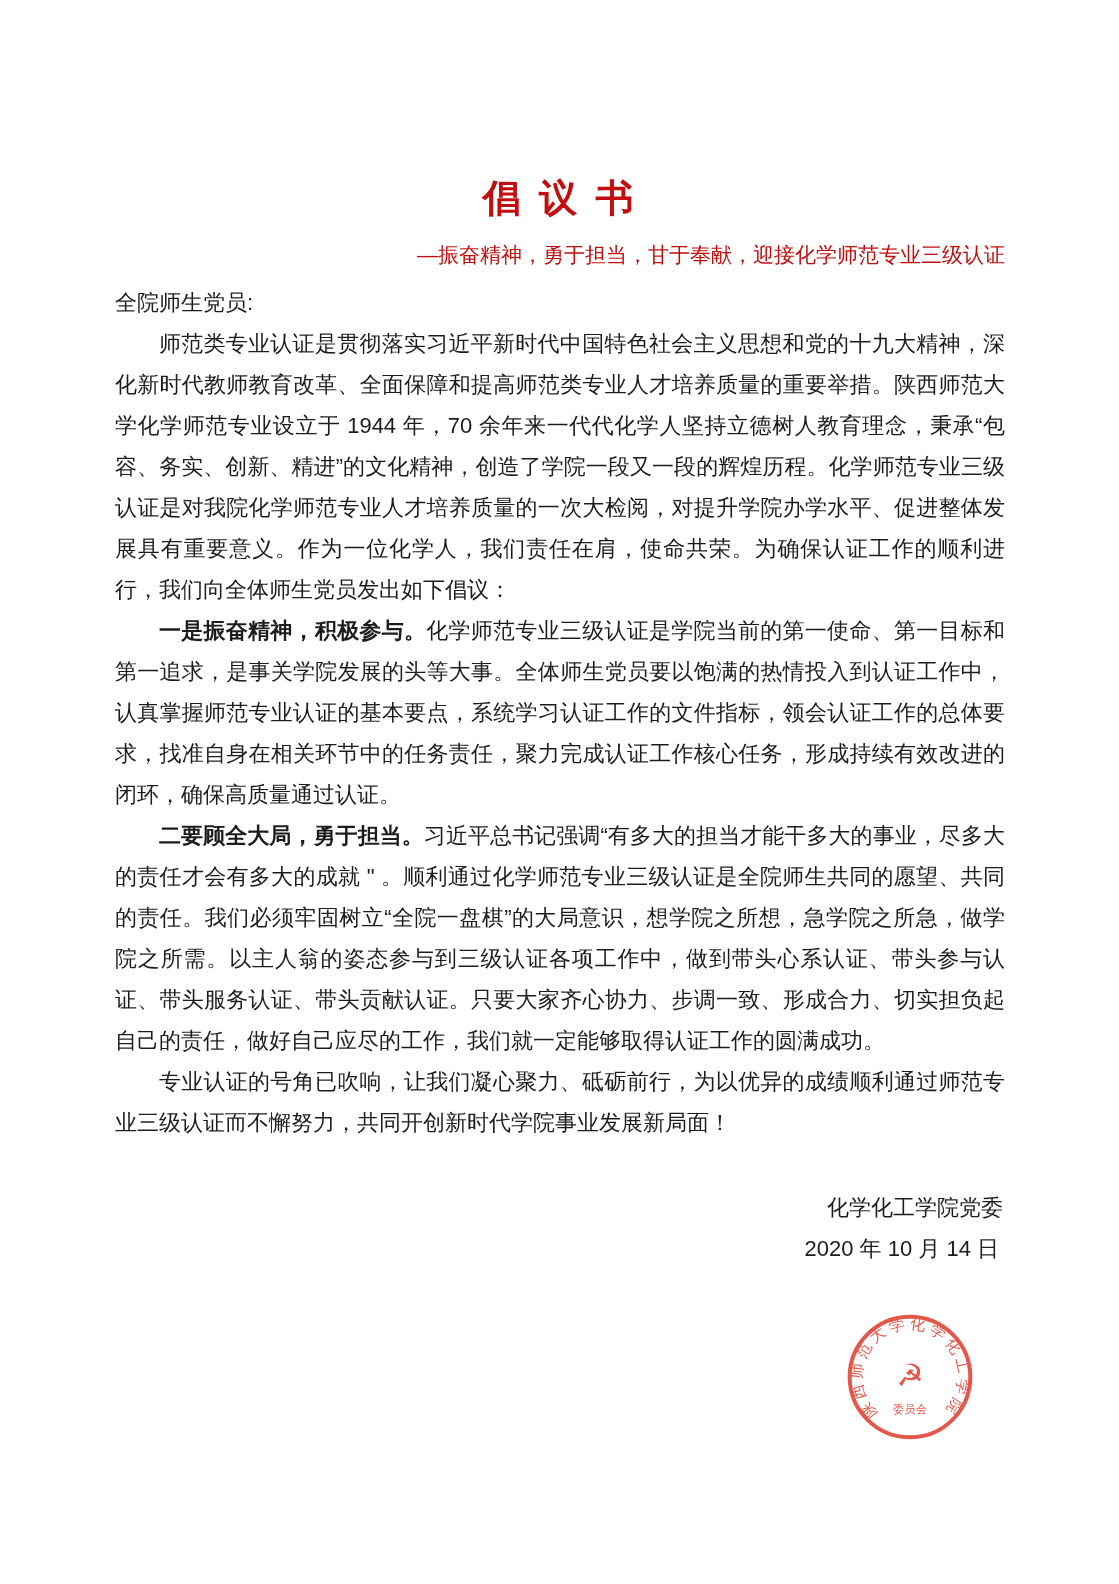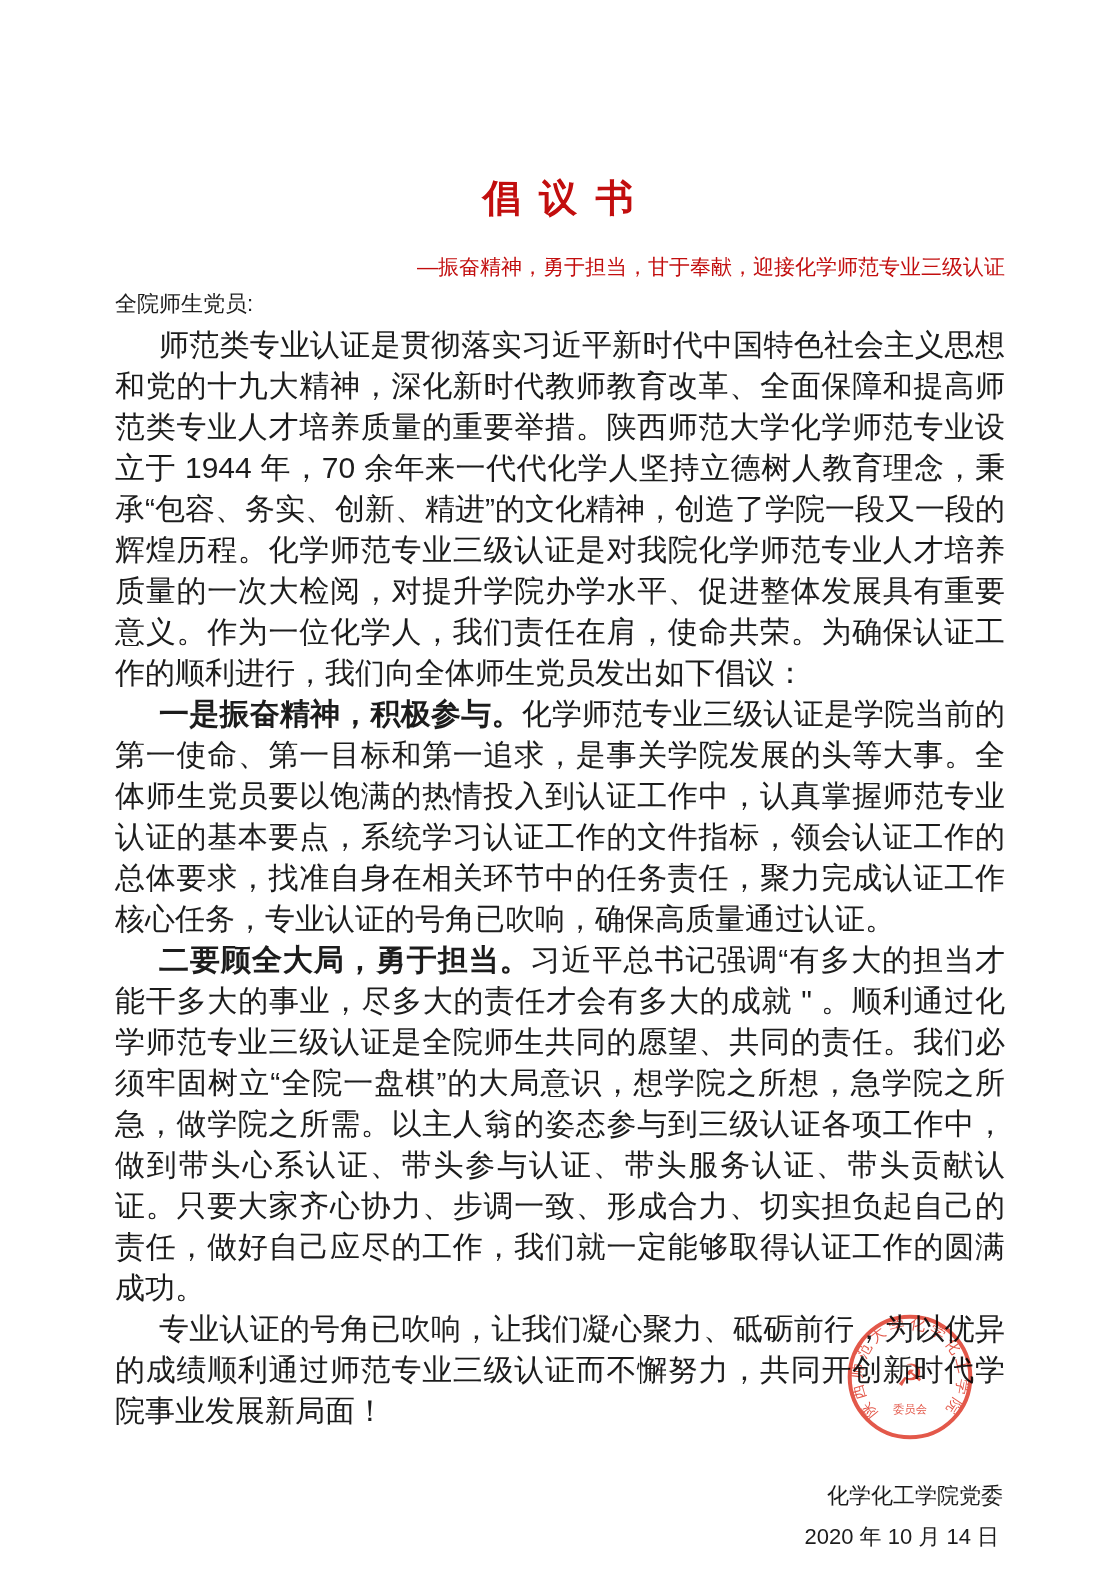--- a/index.html
+++ b/index.html
@@ -25,35 +25,35 @@
     margin:8px;
     padding-top:170px;
     text-align:center;
     color:var(--accent);
     font-size:38px;
     line-height:40px;
     font-weight:bold;
     letter-spacing:4px;
   }
   .subtitle{
-    margin-top:36px;
+    margin-top:24px;
     text-align:right;
     color:var(--accent);
     font-size:21px;
     line-height:26px;
     font-weight:500;
   }
   .salutation{
-    margin-top:3px;
+    margin-top:14px;
     font-size:22px;
     line-height:41px;
   }
   .par{
     margin:0;
-    font-size:30px;
+    font-size:22px;
     line-height:41px;
     text-align:justify;
     text-indent:44px;
   }
   .lead{
     font-weight:bold;
   }
   .sign-block{
     margin-top:44px;
     text-align:right;
@@ -88,21 +88,21 @@
 <div class="page">
 
   <h1 class="title">倡 议 书</h1>
 
   <div class="subtitle">—振奋精神，勇于担当，甘于奉献，迎接化学师范专业三级认证</div>
 
   <div class="salutation">全院师生党员:</div>
 
   <p class="par"><span class="lead"></span><span>师范类专业认证是贯彻落实习近平新时代中国特色社会主义思想和党的十九大精神，深化新时代教师教育改革、全面保障和提高师范类专业人才培养质量的重要举措。陕西师范大学化学师范专业设立于 1944 年，70 余年来一代代化学人坚持立德树人教育理念，秉承“包容、务实、创新、精进”的文化精神，创造了学院一段又一段的辉煌历程。化学师范专业三级认证是对我院化学师范专业人才培养质量的一次大检阅，对提升学院办学水平、促进整体发展具有重要意义。作为一位化学人，我们责任在肩，使命共荣。为确保认证工作的顺利进行，我们向全体师生党员发出如下倡议：</span></p>
 
-  <p class="par"><span class="lead">一是振奋精神，积极参与。</span><span>化学师范专业三级认证是学院当前的第一使命、第一目标和第一追求，是事关学院发展的头等大事。全体师生党员要以饱满的热情投入到认证工作中，认真掌握师范专业认证的基本要点，系统学习认证工作的文件指标，领会认证工作的总体要求，找准自身在相关环节中的任务责任，聚力完成认证工作核心任务，专业认证的号角已吹响，确保高质量通过认证。</span></p>
+  <p class="par"><span class="lead">一是振奋精神，积极参与。</span><span>化学师范专业三级认证是学院当前的第一使命、第一目标和第一追求，是事关学院发展的头等大事。全体师生党员要以饱满的热情投入到认证工作中，认真掌握师范专业认证的基本要点，系统学习认证工作的文件指标，领会认证工作的总体要求，找准自身在相关环节中的任务责任，聚力完成认证工作核心任务，形成持续有效改进的闭环，确保高质量通过认证。</span></p>
 
   <p class="par"><span class="lead">二要顾全大局，勇于担当。</span><span>习近平总书记强调“有多大的担当才能干多大的事业，尽多大的责任才会有多大的成就 " 。顺利通过化学师范专业三级认证是全院师生共同的愿望、共同的责任。我们必须牢固树立“全院一盘棋”的大局意识，想学院之所想，急学院之所急，做学院之所需。以主人翁的姿态参与到三级认证各项工作中，做到带头心系认证、带头参与认证、带头服务认证、带头贡献认证。只要大家齐心协力、步调一致、形成合力、切实担负起自己的责任，做好自己应尽的工作，我们就一定能够取得认证工作的圆满成功。</span></p>
 
 
   <p class="par"><span class="lead"></span><span>专业认证的号角已吹响，让我们凝心聚力、砥砺前行，为以优异的成绩顺利通过师范专业三级认证而不懈努力，共同开创新时代学院事业发展新局面！</span></p>
 
   <div class="sign-block">
     <div class="sign-name">化学化工学院党委</div>
     <div class="sign-date">2020 年 10 月 14 日</div>
   </div>

